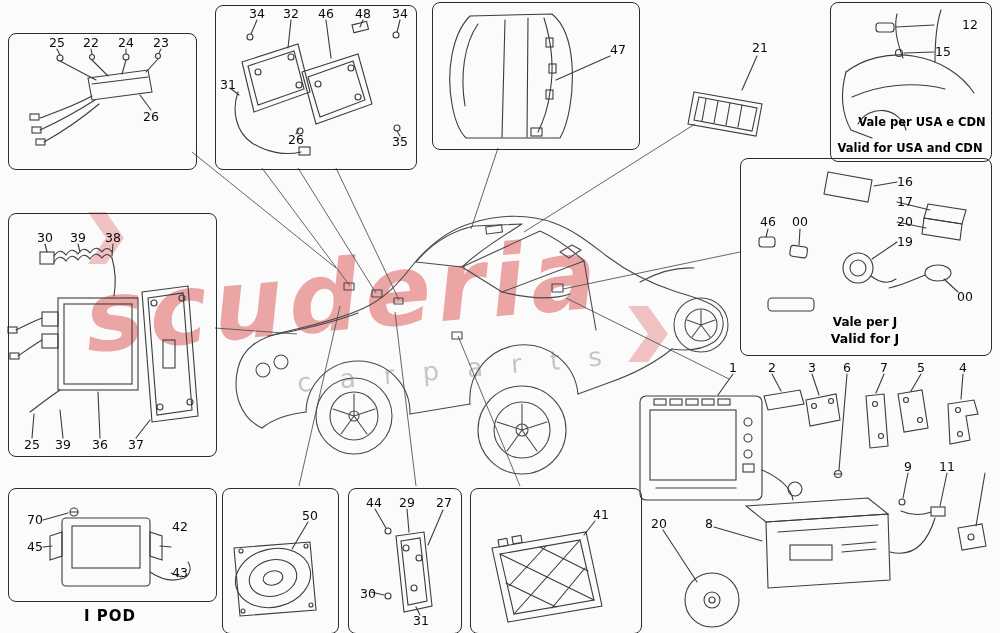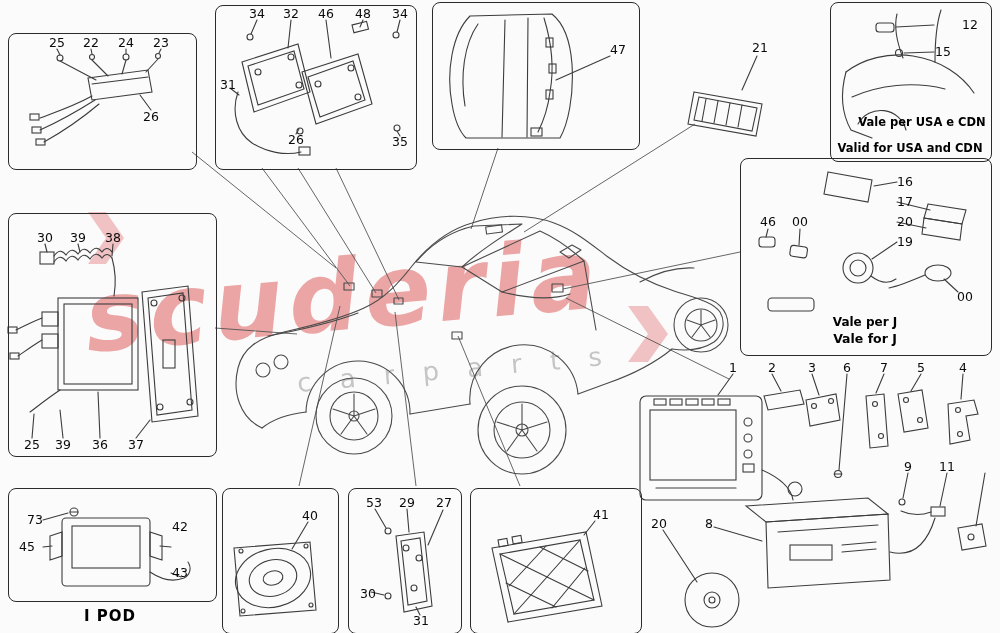--- a/index.html
+++ b/index.html
@@ -393,28 +393,28 @@
   <div class="co" style="left:136px;top:445px">37</div>
 
   <div class="co" style="left:905px;top:182px">16</div>
   <div class="co" style="left:905px;top:202px">17</div>
   <div class="co" style="left:905px;top:222px">20</div>
   <div class="co" style="left:905px;top:242px">19</div>
   <div class="co" style="left:768px;top:222px">46</div>
   <div class="co" style="left:800px;top:222px">00</div>
   <div class="co" style="left:965px;top:297px">00</div>
 
-  <div class="co" style="left:35px;top:520px">73</div>
-  <div class="co" style="left:27px;top:547px">45</div>
+  <div class="co" style="left:35px;top:520px">70</div>
+  <div class="co" style="left:35px;top:547px">45</div>
   <div class="co" style="left:180px;top:527px">42</div>
   <div class="co" style="left:180px;top:573px">43</div>
 
-  <div class="co" style="left:310px;top:516px">40</div>
-
-  <div class="co" style="left:374px;top:503px">53</div>
+  <div class="co" style="left:310px;top:516px">50</div>
+
+  <div class="co" style="left:374px;top:503px">44</div>
   <div class="co" style="left:407px;top:503px">29</div>
   <div class="co" style="left:444px;top:503px">27</div>
   <div class="co" style="left:368px;top:594px">30</div>
   <div class="co" style="left:421px;top:621px">31</div>
 
   <div class="co" style="left:601px;top:515px">41</div>
 
   <div class="co" style="left:733px;top:368px">1</div>
   <div class="co" style="left:772px;top:368px">2</div>
   <div class="co" style="left:812px;top:368px">3</div>
@@ -424,16 +424,16 @@
   <div class="co" style="left:963px;top:368px">4</div>
   <div class="co" style="left:908px;top:467px">9</div>
   <div class="co" style="left:947px;top:467px">11</div>
   <div class="co" style="left:1020px;top:467px">10</div>
   <div class="co" style="left:659px;top:524px">20</div>
   <div class="co" style="left:709px;top:524px">8</div>
 
   <div class="note" style="left:830px;top:116px;width:184px">Vale per USA e CDN</div>
   <div class="note" style="left:830px;top:142px;width:160px">Valid for USA and CDN</div>
   <div class="note" style="left:780px;top:316px;width:170px;font-size:12px">Vale per J</div>
-  <div class="note" style="left:780px;top:332px;width:170px;font-size:12.5px">Vale for J</div>
+  <div class="note" style="left:780px;top:332px;width:170px;font-size:12.5px">Valid for J</div>
   <div class="note-big" style="left:84px;top:607px">I POD</div>
 
 </div>
 
 </body></html>

